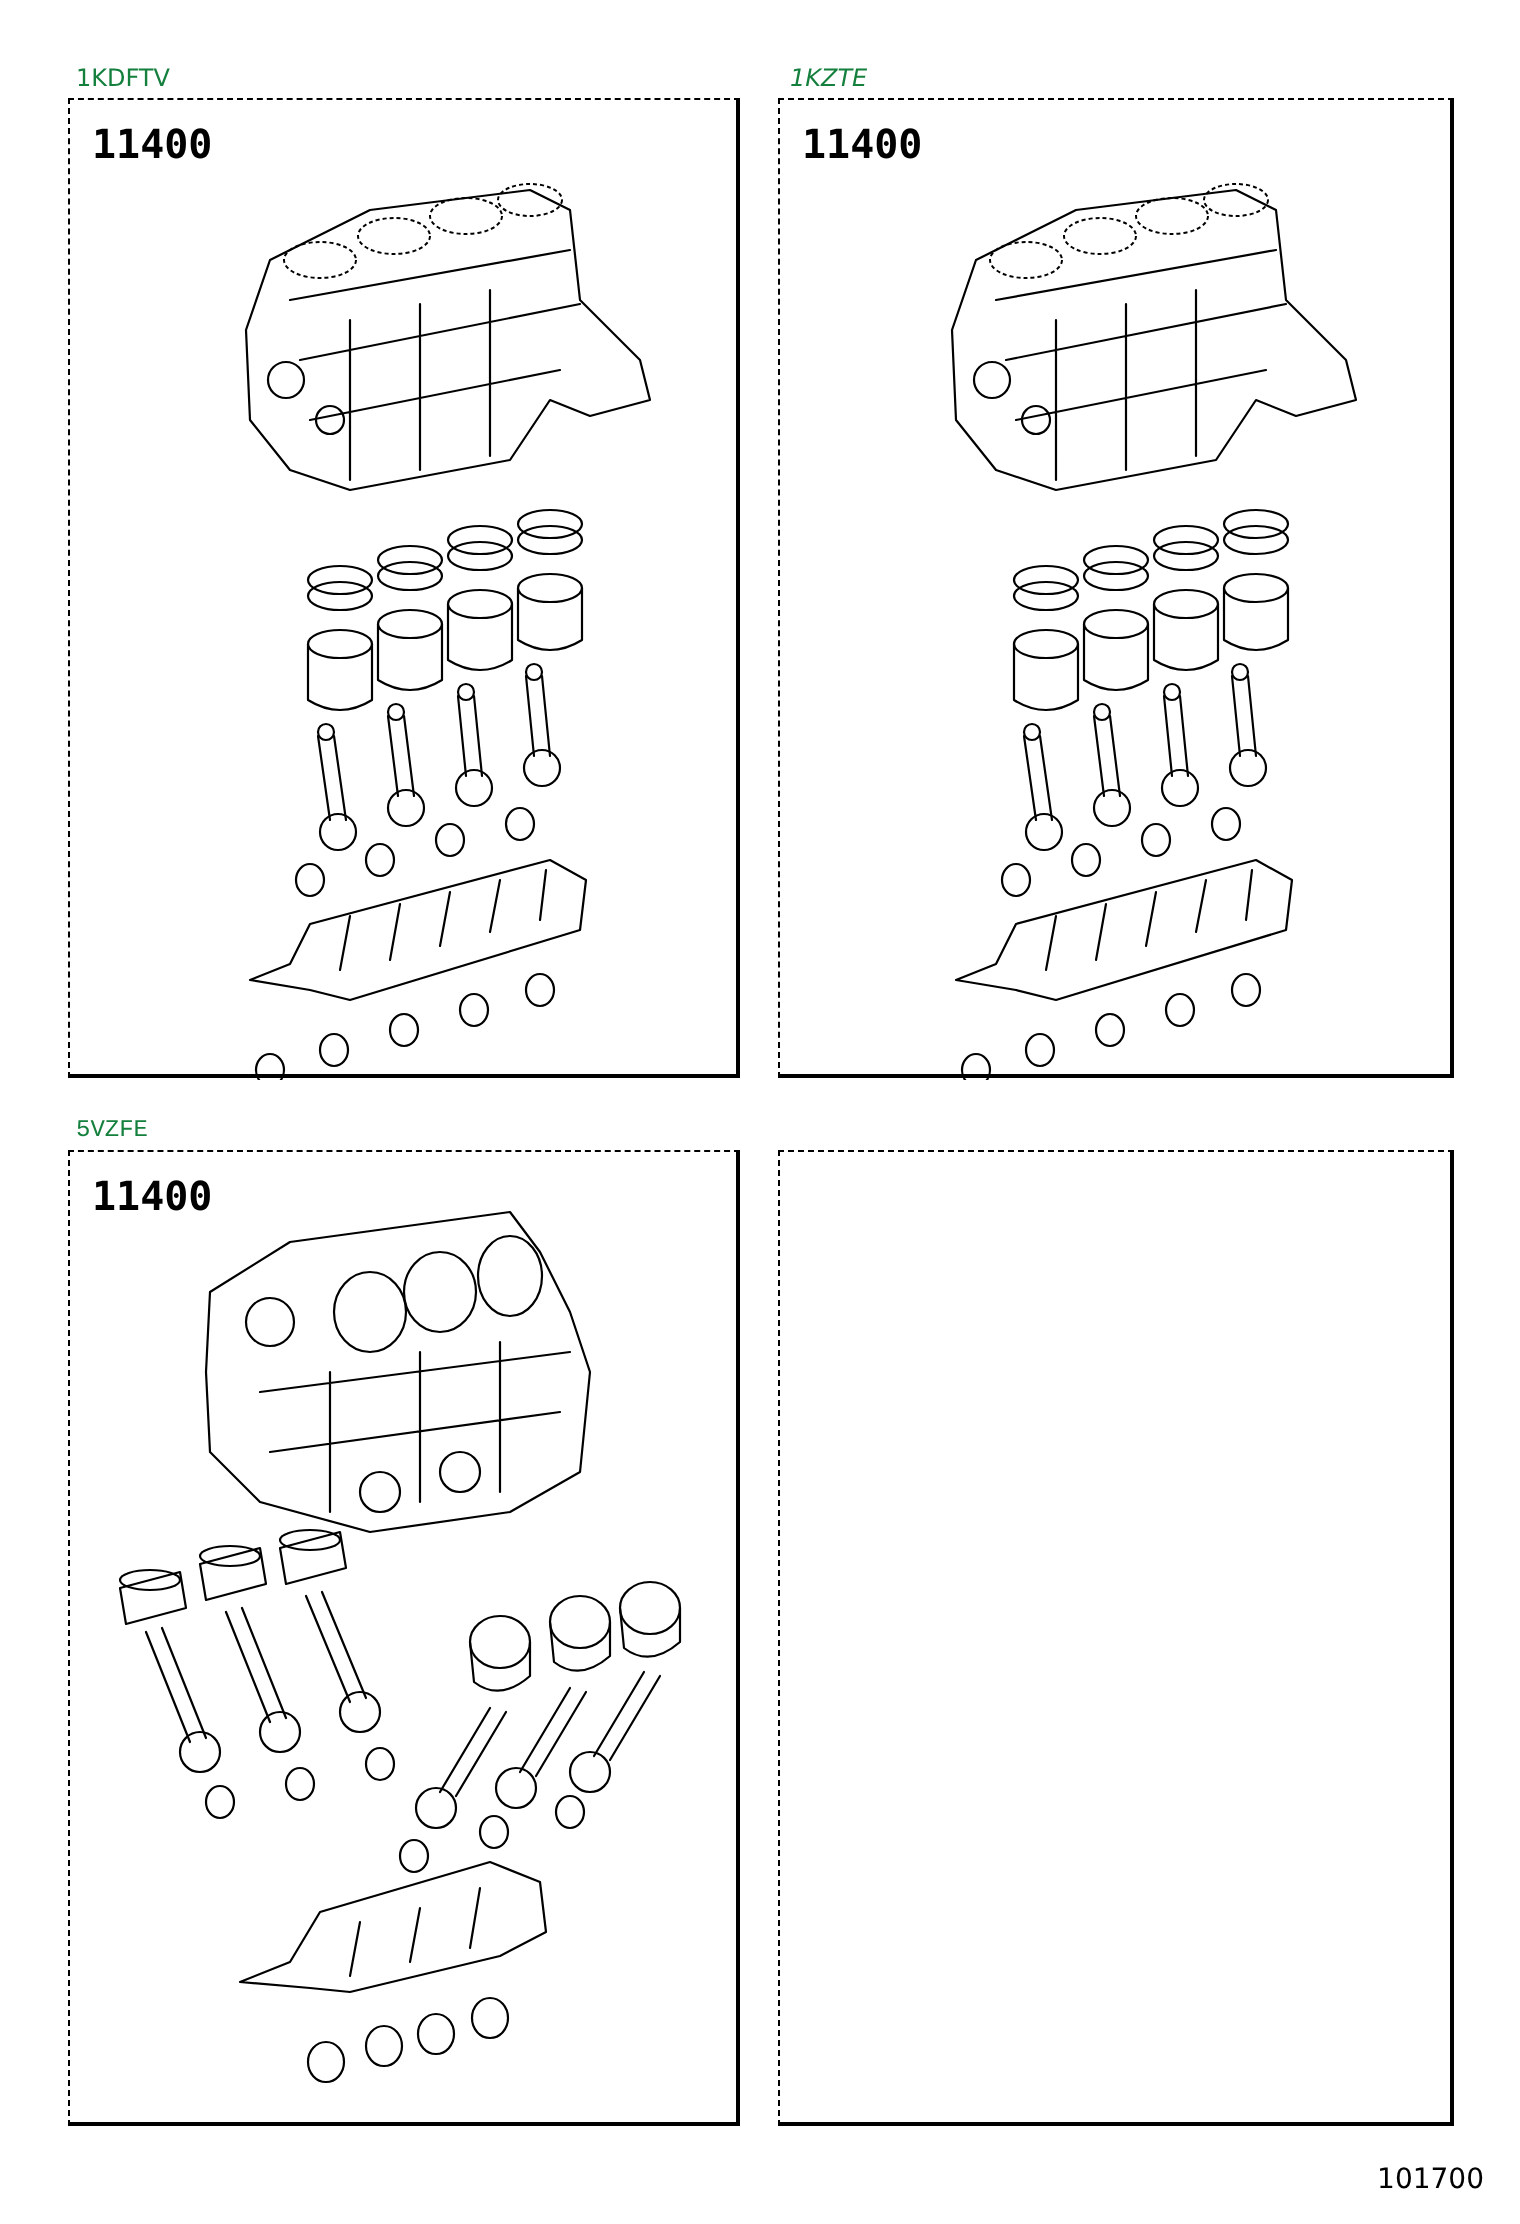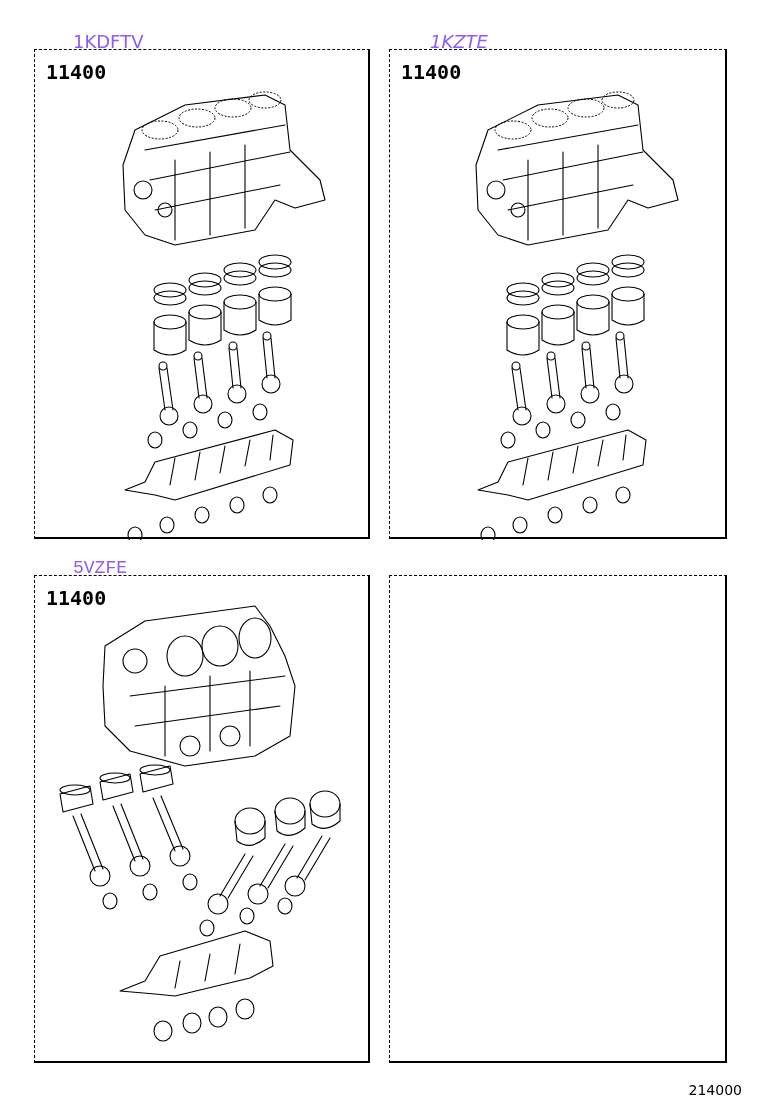--- a/index.html
+++ b/index.html
@@ -1,17 +1,17 @@
 <!DOCTYPE html>
 <html><head>
 <meta charset="utf-8">
 <style>
   html, body { margin:0; padding:0; background:#ffffff; }
   body { width:760px; height:1112px; position:relative; overflow:hidden; font-family:"DejaVu Sans", sans-serif; color:#000; }
-  .engine-label { position:absolute; font-family:"DejaVu Sans", sans-serif; font-size:18px; letter-spacing:0px; color:#8b5cf6; line-height:1;margin-left:35px; }
+  .engine-label { position:absolute; font-family:"DejaVu Sans", sans-serif; font-size:12px; letter-spacing:0px; color:#15803d; line-height:1; }
   .panel { position:absolute; box-sizing:border-box; border-right:2px solid #000; border-bottom:2px solid #000; border-left:1.5px dashed #000; border-top:1.5px dashed #000; background:#fff; }
   .part-no { position:absolute; left:11px; top:10px; font-family:"DejaVu Sans Mono", monospace; font-weight:bold; font-size:20px; letter-spacing:0px; }
   .illus { position:absolute; left:0; top:0; }
   .footer-code { position:absolute; right:18px; bottom:14px; font-family:"DejaVu Sans", sans-serif; font-size:14px; }
   svg .ln { fill:none; stroke:#000; stroke-width:1.1; stroke-linejoin:round; stroke-linecap:round; }
   svg .dn { fill:none; stroke:#000; stroke-width:1; stroke-dasharray:2 1.5; }
 </style>
 </head>
 <body>
 
@@ -217,13 +217,13 @@
           <ellipse cx="157" cy="447" rx="9" ry="10"></ellipse>
         <ellipse cx="183" cy="441" rx="9" ry="10"></ellipse>
           <ellipse cx="210" cy="433" rx="9" ry="10"></ellipse>
       </g>
     </g>
   </svg>
 </div>
 
 <div class="panel" style="left:389px; top:575px; width:338px; height:488px;"></div>
 
-<div class="footer-code">214000</div>
+<div class="footer-code">101700</div>
 
 </body></html>

